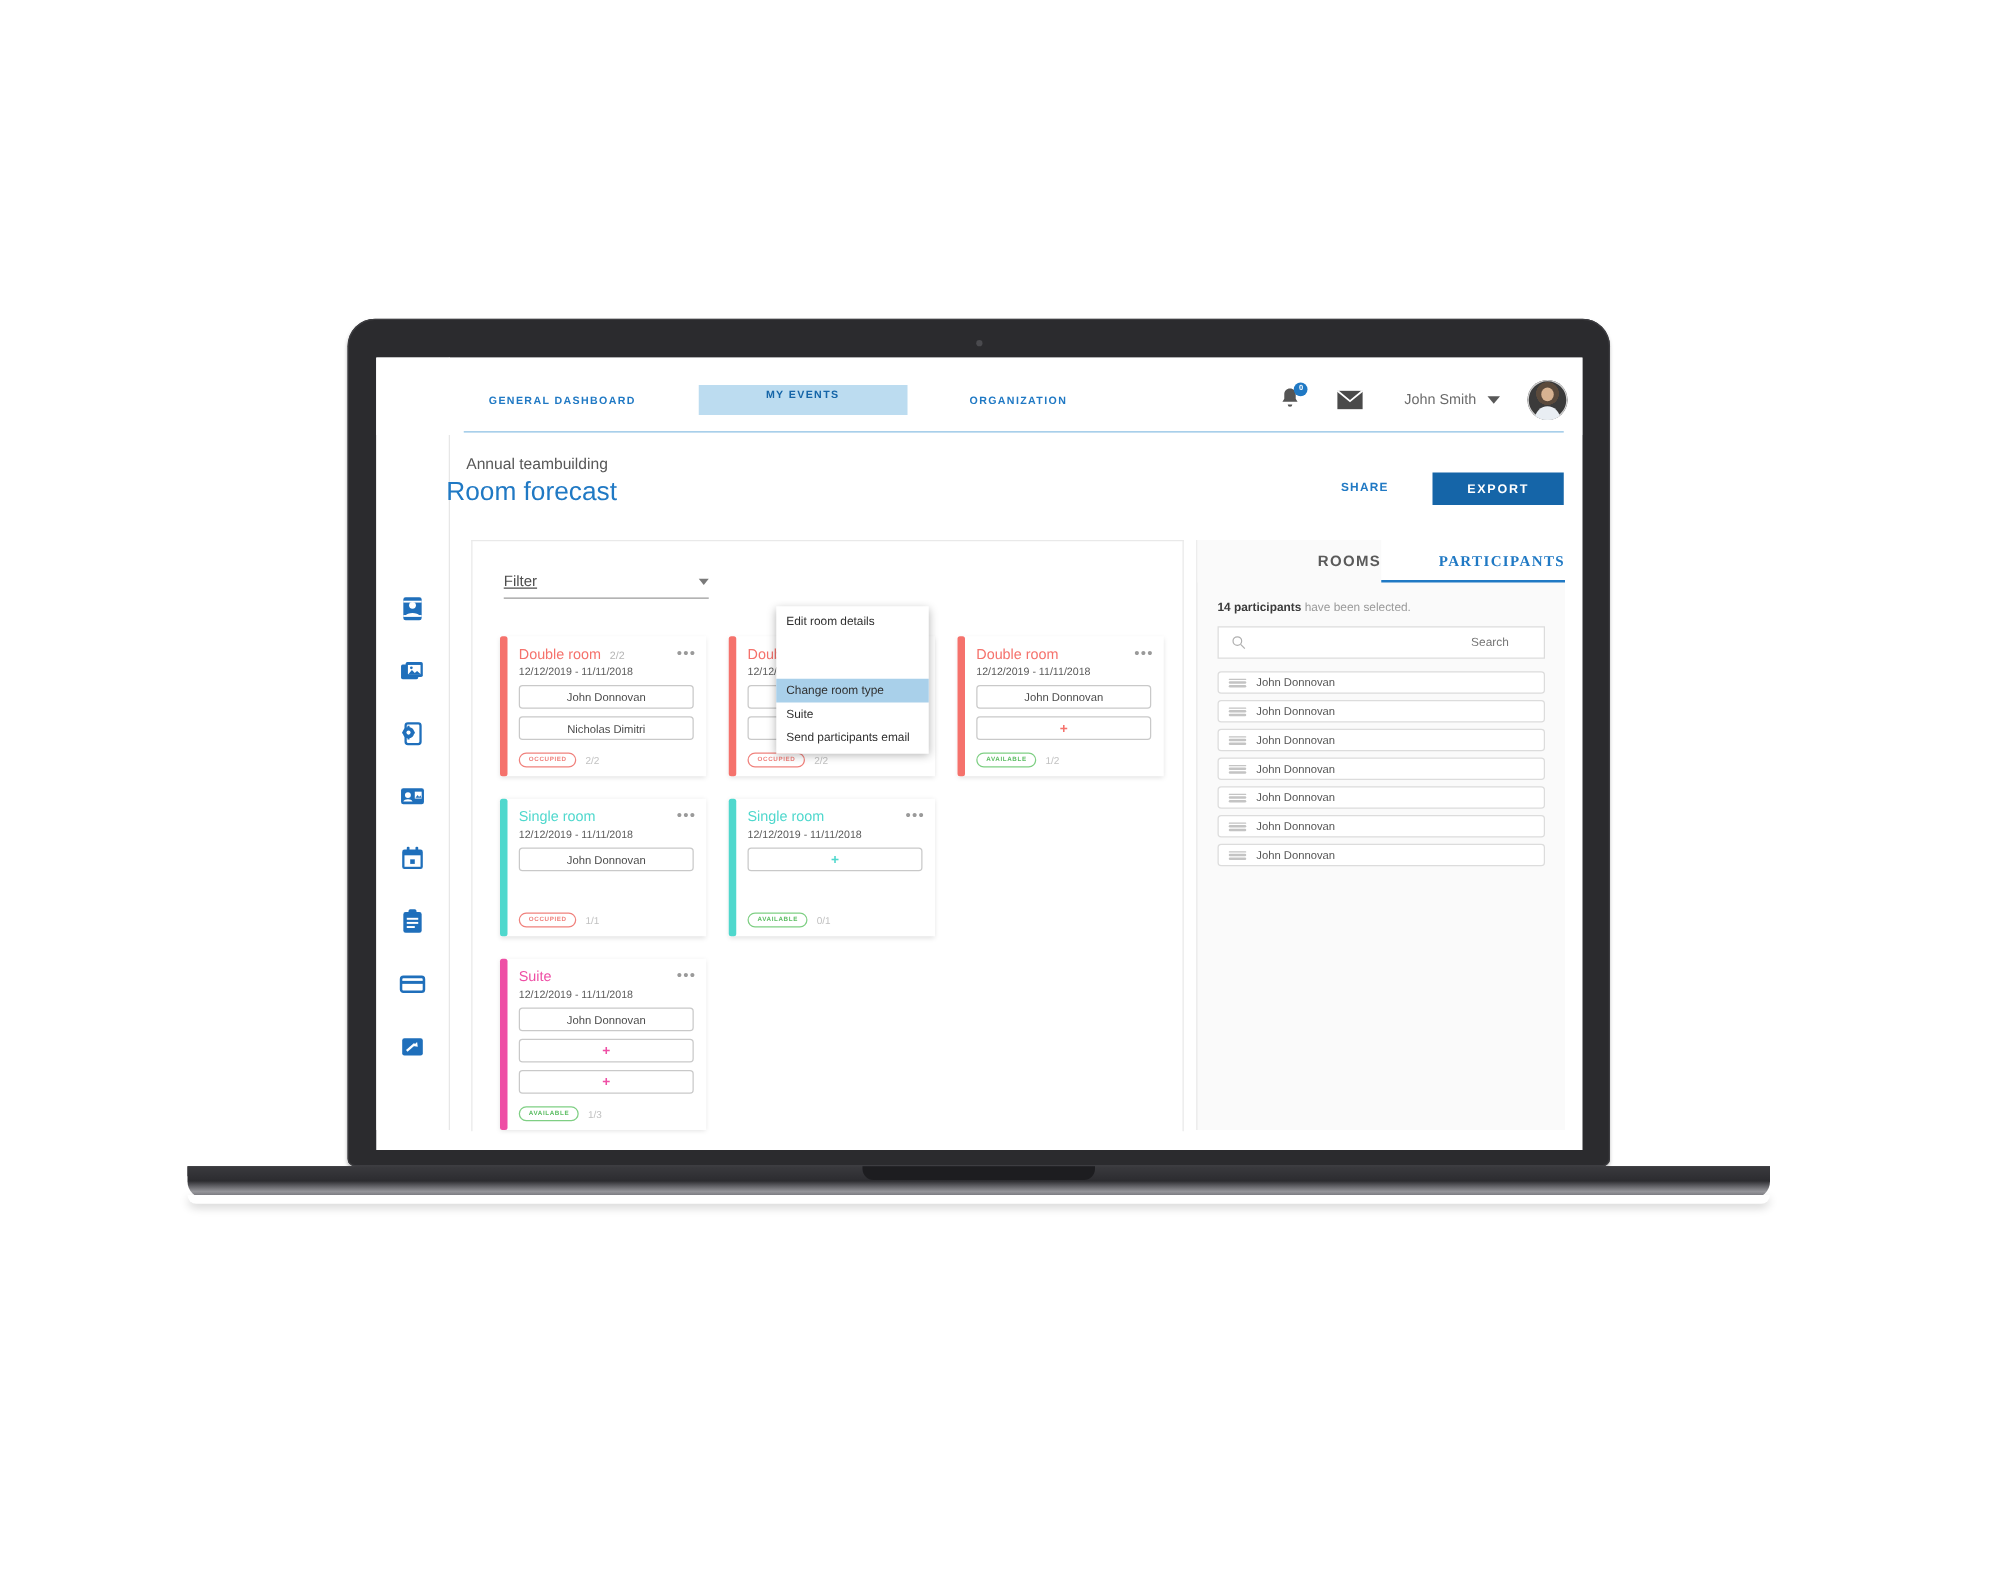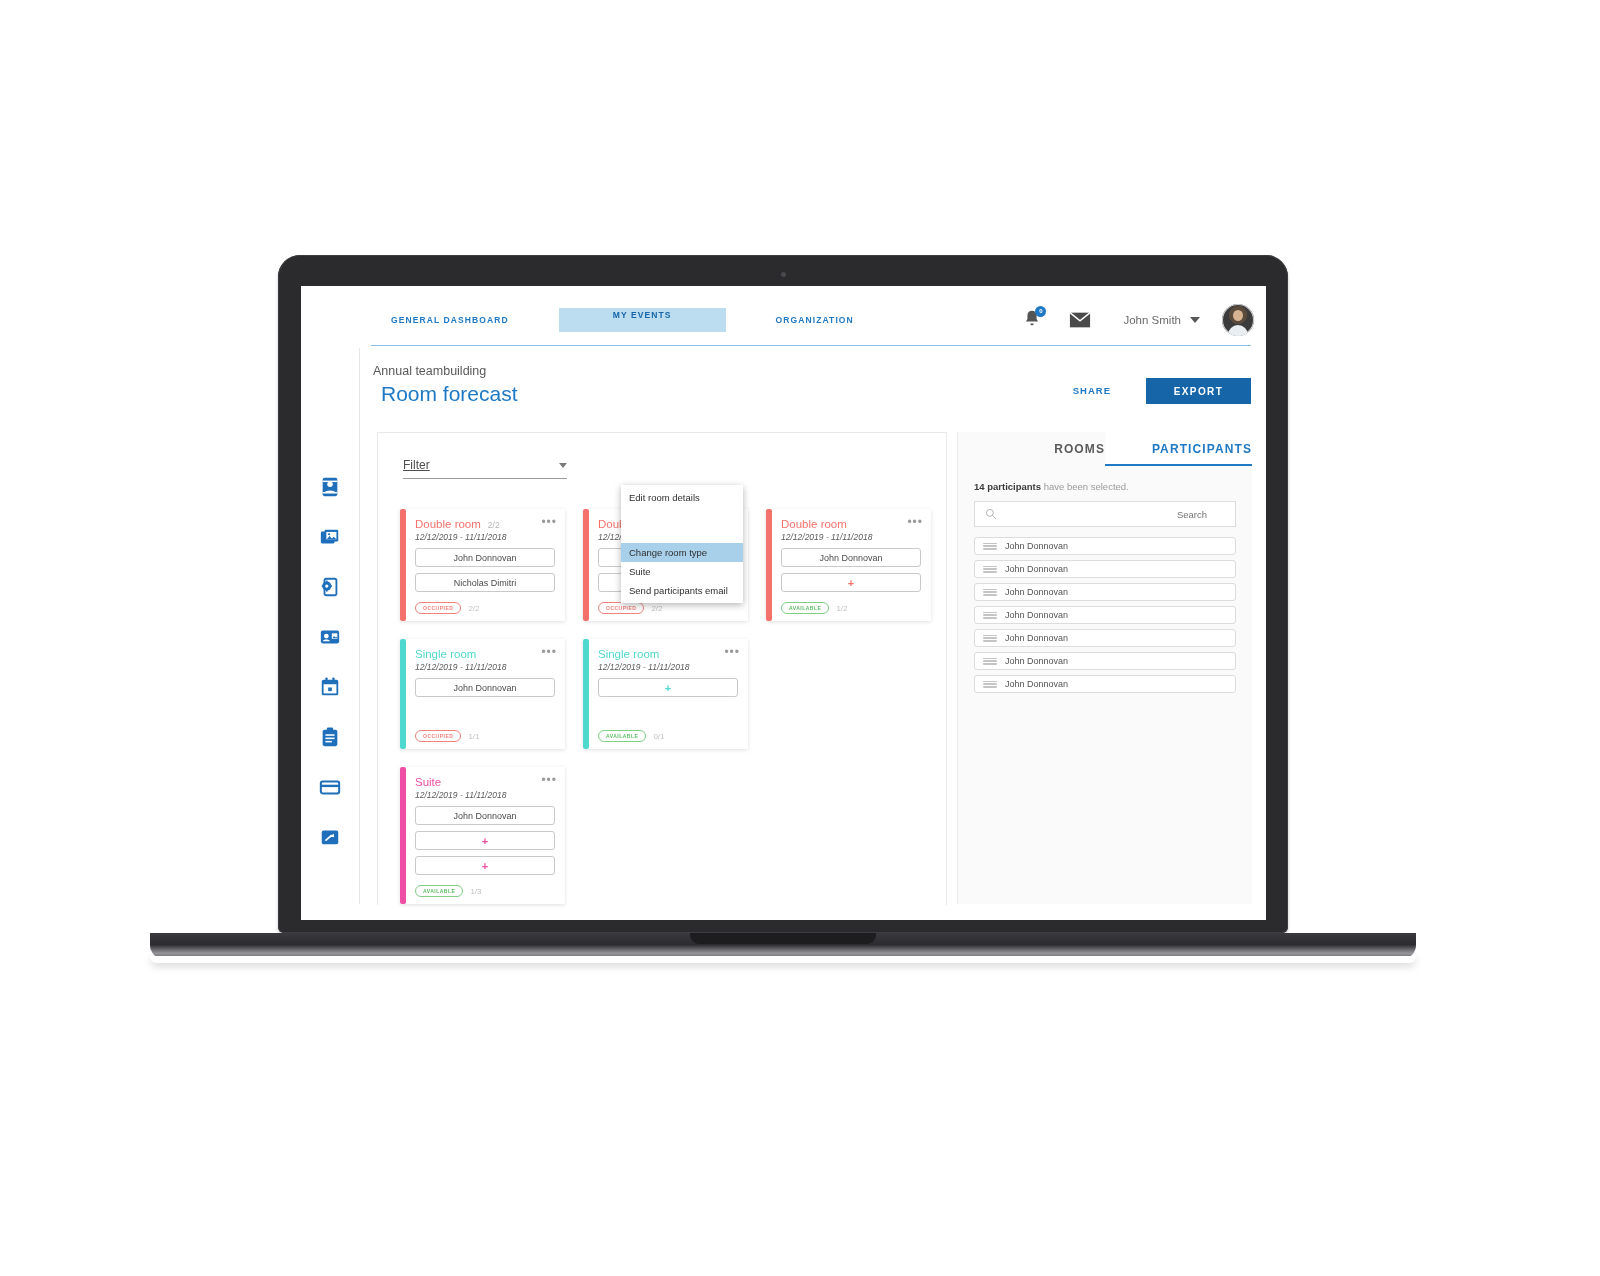--- a/index.html
+++ b/index.html
@@ -216,21 +216,21 @@
 
   
   .subtitle {
     position: absolute;
     left: 72px; top: 78px;
     font-size: 12.5px;
     color: #585858;
   }
   .maintitle {
     position: absolute;
-    left: 80px; top: 96px;
+    left: 56px; top: 96px;
     font-size: 21px;
     color: #2079c4;
     font-weight: 400;
   }
   .share-btn {
     position: absolute;
     right: 155px; top: 99px;
     font-size: 9.5px;
     letter-spacing: 1px;
     font-weight: 700;
@@ -300,21 +300,21 @@
   }
   .card-dots {
     position: absolute;
     right: 8px; top: 9px;
     color: #9a9a9a;
     font-size: 12px;
     letter-spacing: 1px;
     line-height: 8px;
     cursor: pointer;
   }
-  .card-dates { font-size: 8.5px; color: #5a5a5a; margin-top: 2px; font-style: italic; }
+  .card-dates { font-size: 8.5px; color: #5a5a5a; margin-top: 2px; }
 
   .slot {
     margin-top: 6px;
     height: 17px;
     border: 1px solid #c9c9c9;
     border-radius: 3px;
     display: flex;
     align-items: center;
     justify-content: center;
     font-size: 9px;
@@ -379,20 +379,21 @@
     font-weight: 700;
     color: #5a5a5a;
     line-height: 34px;
     cursor: pointer;
     background: #fafafa;
   }
   .rtab.active {
     color: #2079c4;
     background: #ffffff;
     border-bottom: 2px solid #2079c4;
+    font-family: Liberation Serif, serif;
   }
   .rinfo {
     margin: 15px 0 0 16px;
     font-size: 9.5px;
     color: #9a9a9a;
   }
   .rinfo b { color: #3b3b3b; font-weight: 700; }
 
   .search {
     position: relative;

